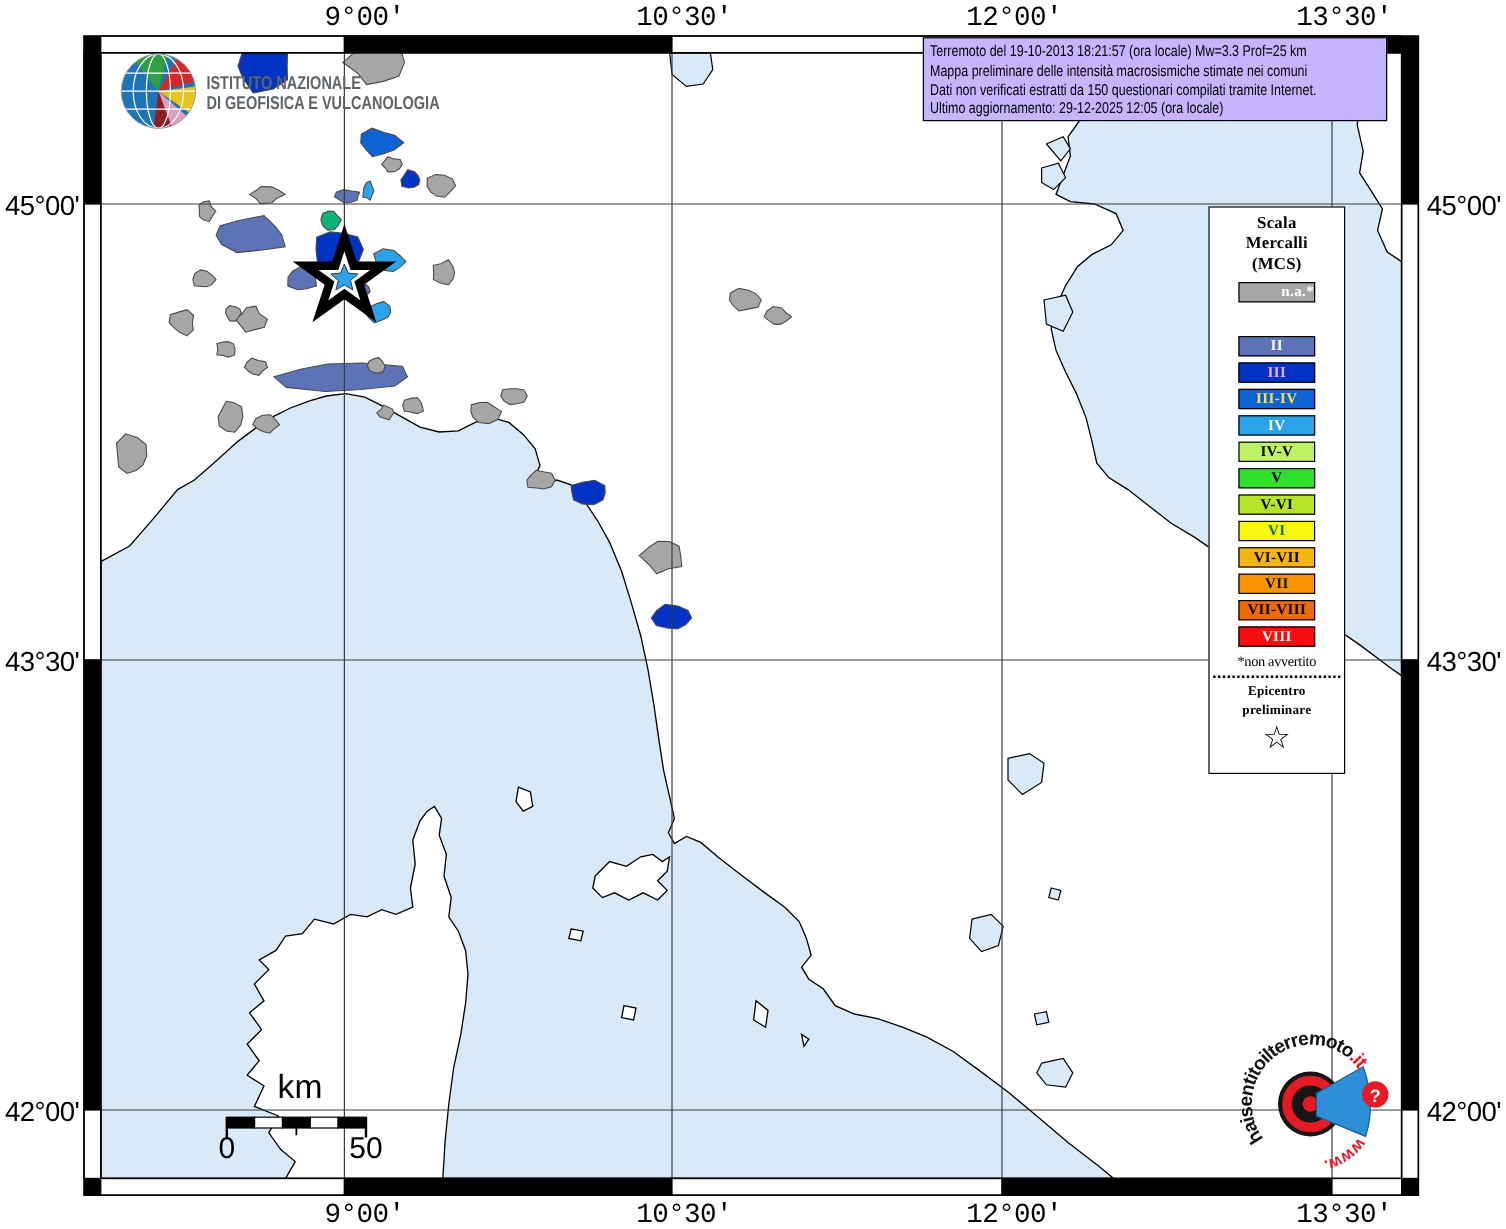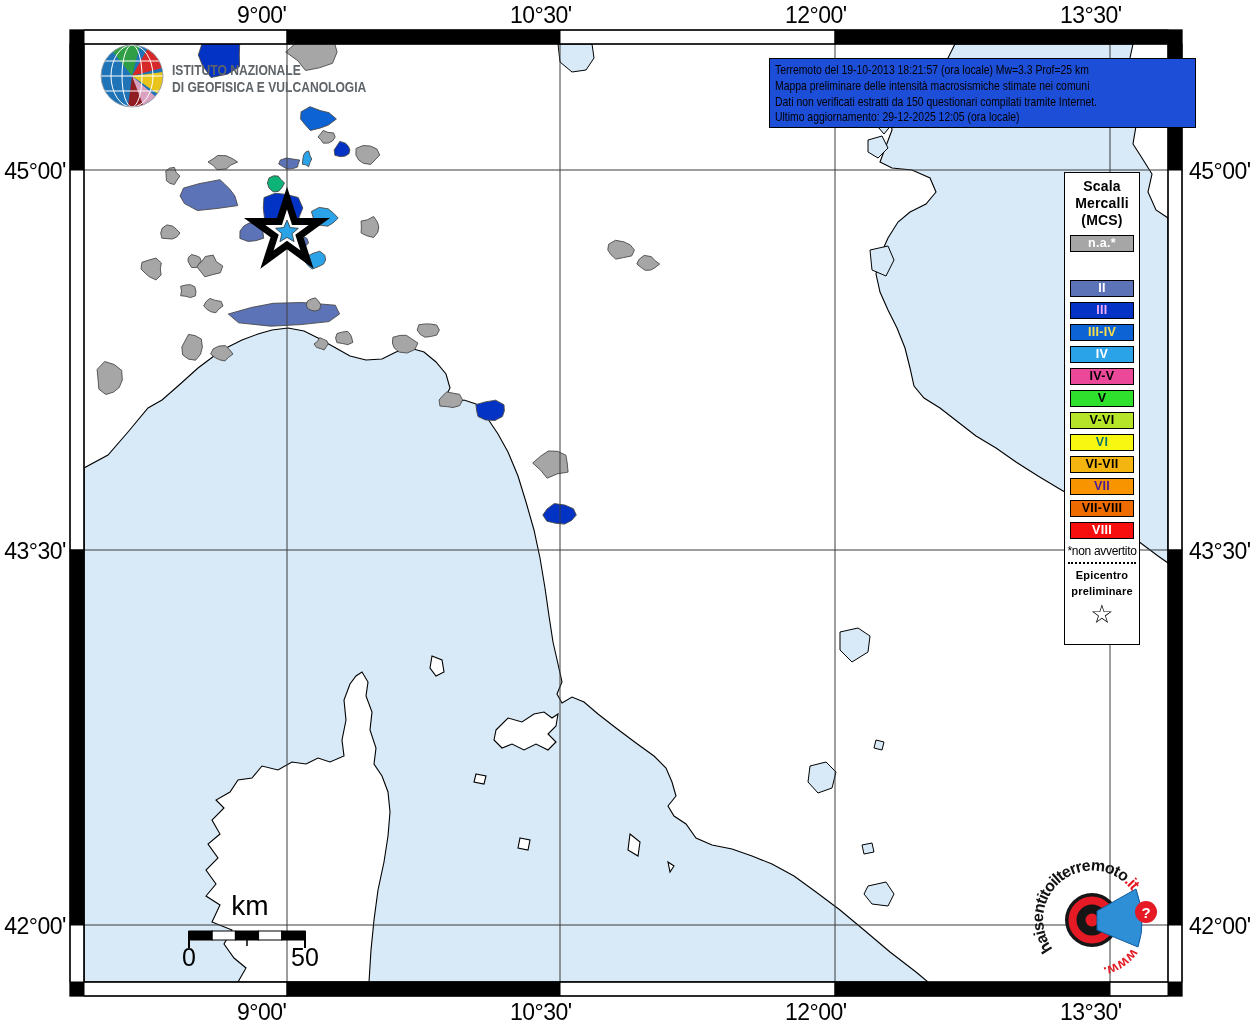--- a/index.html
+++ b/index.html
@@ -1,27 +1,27 @@
 <!DOCTYPE html>
 <html><head>
 <meta charset="utf-8">
 <style>
   html,body{margin:0;padding:0;background:#ffffff;}
   #stage{position:relative;width:1255px;height:1024px;background:#ffffff;overflow:hidden;
          font-family:"Liberation Sans",sans-serif;color:#000;}
   .axis-label{position:absolute;font-size:23px;letter-spacing:-0.5px;white-space:nowrap;}
-  .axis-top,.axis-bottom{width:100px;text-align:left;}
+  .axis-top,.axis-bottom{width:100px;text-align:right;font-family:Liberation Mono, monospace;}
   .axis-left{width:66px;text-align:right;}
   .axis-right{width:64px;text-align:left;}
-  #info-box{position:absolute;left:769px;top:58px;width:427px;height:70px;background:#1d4ed8;
+  #info-box{position:absolute;left:769px;top:31px;width:387px;height:70px;background:#c4b5fd;
             border:1.4px solid #000;box-sizing:border-box;padding:3px 5px;overflow:hidden;}
   #info-box .line{font-size:13px;line-height:15.8px;white-space:nowrap;
                   transform:scaleX(0.80);transform-origin:0 0;width:480px;}
-  #legend{position:absolute;left:1064px;top:172px;width:76px;height:473px;background:#fff;
-          border:1.6px solid #000;box-sizing:border-box;text-align:center;padding-top:5px;}
+  #legend{position:absolute;left:1007px;top:172px;width:114px;height:473px;background:#fff;
+          border:1.6px solid #000;box-sizing:border-box;text-align:center;padding-top:5px;font-family:Liberation Serif, serif;}
   #legend .title-line{font-size:14px;font-weight:bold;line-height:17px;letter-spacing:0.2px;}
   #legend-items{margin-top:6px;}
   .lg-item{width:64px;height:17px;margin:0 auto 5px auto;border:1.2px solid #000;box-sizing:border-box;
            font-size:12.5px;font-weight:bold;line-height:15px;text-align:center;letter-spacing:0.3px;}
   #legend-footnote{font-size:12px;margin-top:2px;letter-spacing:-0.3px;text-align:center;}
   #legend-divider{border-top:2px dotted #000;margin:4px 3px 3px 3px;}
   #legend .epi-line{font-size:11px;font-weight:bold;line-height:16px;letter-spacing:0.2px;}
   #legend-star{font-size:26px;line-height:26px;margin-top:2px;}
   #ingv-text{position:absolute;left:172px;top:62px;color:#5f6468;font-weight:bold;
              font-size:15.5px;line-height:16.5px;white-space:nowrap;
@@ -253,31 +253,31 @@
 <div class="axis-label axis-left" style="left:0px;top:913px;">42°00'</div>
 <div class="axis-label axis-right" style="left:1189px;top:158px;">45°00'</div>
 <div class="axis-label axis-right" style="left:1189px;top:538px;">43°30'</div>
 <div class="axis-label axis-right" style="left:1189px;top:913px;">42°00'</div>
 
 <div id="legend">
   <div class="title-line">Scala</div>
   <div class="title-line">Mercalli</div>
   <div class="title-line">(MCS)</div>
   <div id="legend-items">
-        <div class="lg-item" style="background: rgb(166, 166, 166); color: rgb(255, 255, 255);">n.a.*</div>
+        <div class="lg-item" style="background: rgb(166, 166, 166); color: rgb(255, 255, 255); text-align: right;">n.a.*</div>
         <div class="lg-item" style="background: rgb(92, 115, 184); color: rgb(255, 255, 255); margin-top: 28px;">II</div>
         <div class="lg-item" style="background: rgb(2, 51, 196); color: #f0abfc;">III</div>
         <div class="lg-item" style="background: rgb(13, 98, 212); color: #fde047;">III-IV</div>
         <div class="lg-item" style="background: rgb(43, 163, 232); color: rgb(255, 255, 255);">IV</div>
-        <div class="lg-item" style="background: #ec4899; color: rgb(0, 0, 0);">IV-V</div>
+        <div class="lg-item" style="background: #bef264; color: rgb(0, 0, 0);">IV-V</div>
         <div class="lg-item" style="background: rgb(47, 224, 44); color: rgb(0, 0, 0);">V</div>
         <div class="lg-item" style="background: rgb(181, 228, 40); color: rgb(0, 0, 0);">V-VI</div>
         <div class="lg-item" style="background: rgb(247, 247, 17); color: #0f766e;">VI</div>
         <div class="lg-item" style="background: rgb(245, 181, 17); color: rgb(0, 0, 0);">VI-VII</div>
-        <div class="lg-item" style="background: rgb(247, 148, 0); color: #4c1d95;">VII</div>
+        <div class="lg-item" style="background: rgb(247, 148, 0); color: #0f172a;">VII</div>
         <div class="lg-item" style="background: rgb(238, 107, 0); color: rgb(0, 0, 0);">VII-VIII</div>
         <div class="lg-item" style="background: rgb(247, 15, 15); color: #ffffff;">VIII</div>
       </div>
   <div id="legend-footnote">*non avvertito</div>
   <div id="legend-divider"></div>
   <div class="epi-line">Epicentro</div>
   <div class="epi-line">preliminare</div>
   <div id="legend-star">☆</div>
 </div>
 

